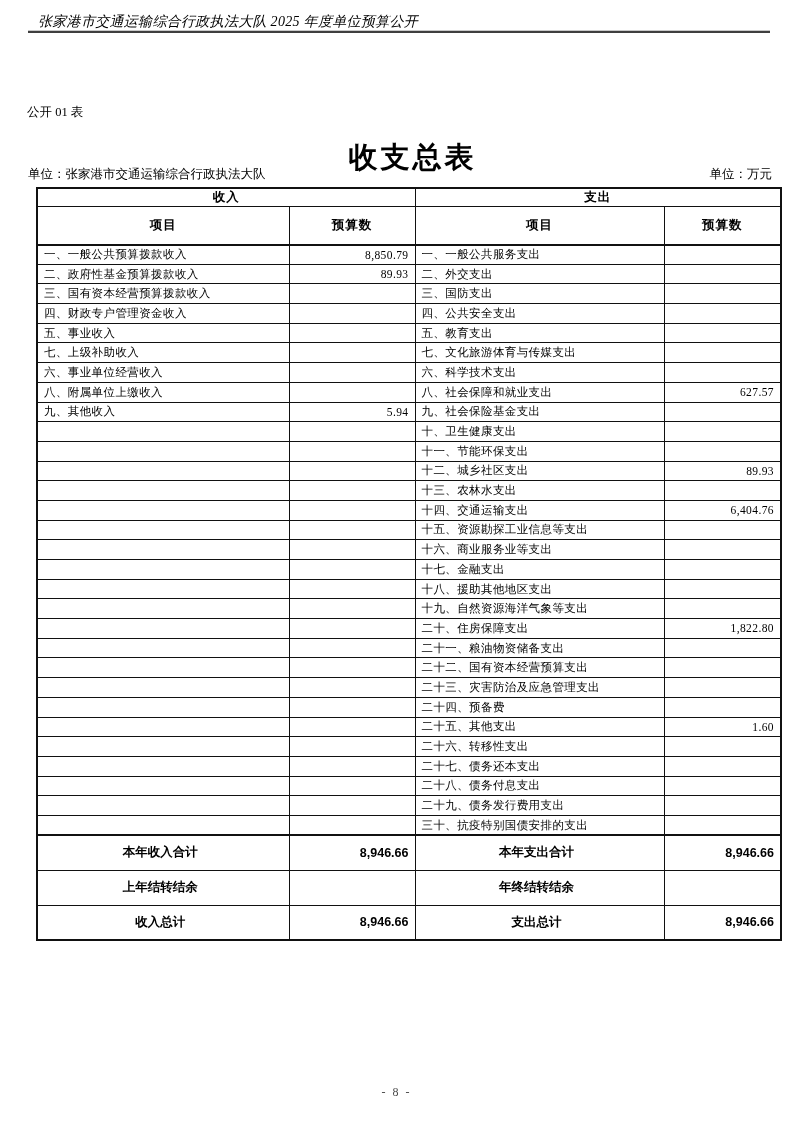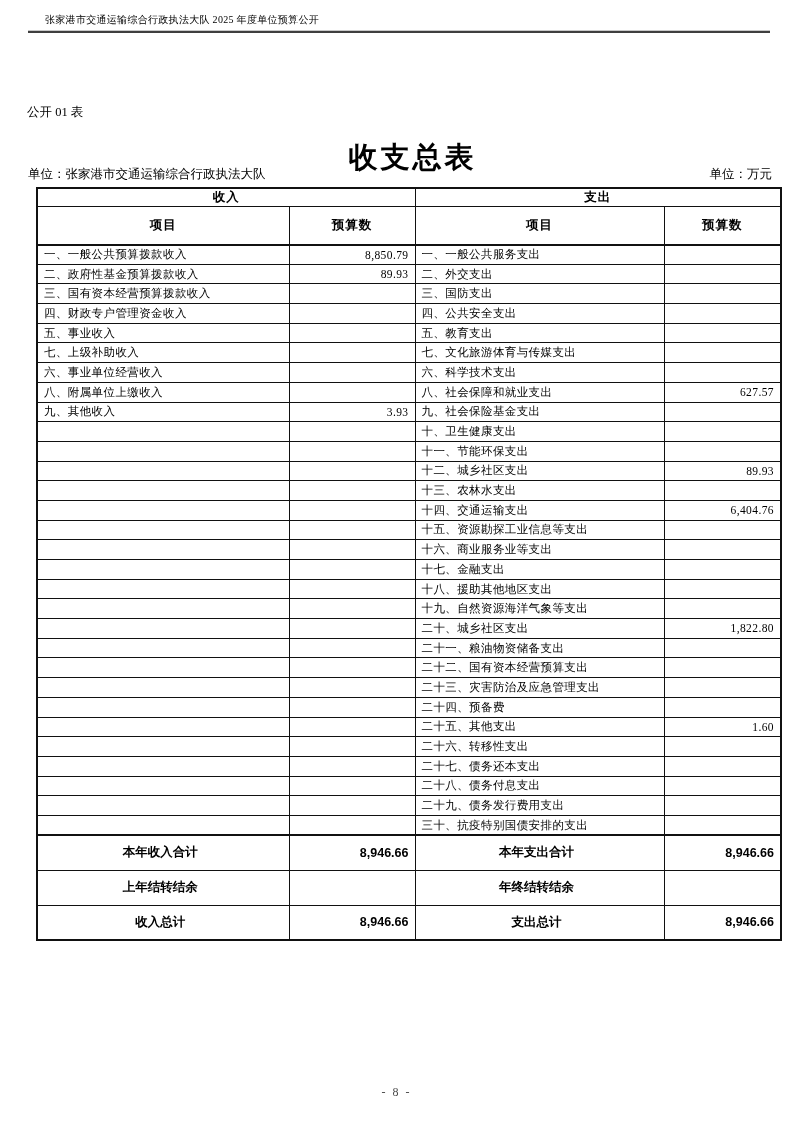--- a/index.html
+++ b/index.html
@@ -8,25 +8,26 @@
     width: 793px;
     height: 1122px;
     background: #ffffff;
     position: relative;
     font-family: "Liberation Serif", "DejaVu Serif", serif;
     color: #000;
     overflow: hidden;
   }
   .doc-header {
     position: absolute;
-    left: 45px;
+    left: 38px;
     top: 13px;
-    font-size: 10px;
+    font-size: 14px;
     letter-spacing: 0.3px;
     white-space: nowrap;
+    font-style: italic;
   }
   .header-rule {
     position: absolute;
     left: 28px;
     top: 30px;
     width: 742px;
     height: 2.5px;
     background: #3f3f3f;
     border-top: 1px solid #c9c9c9;
   }
@@ -194,21 +195,21 @@
         <td class="value">&nbsp;</td>
       </tr>
       <tr>
         <td class="item">八、附属单位上缴收入</td>
         <td class="value">&nbsp;</td>
         <td class="item sep">八、社会保障和就业支出</td>
         <td class="value">627.57</td>
       </tr>
       <tr>
         <td class="item">九、其他收入</td>
-        <td class="value">3.93</td>
+        <td class="value">5.94</td>
         <td class="item sep">九、社会保险基金支出</td>
         <td class="value">&nbsp;</td>
       </tr>
       <tr>
         <td class="item">&nbsp;</td>
         <td class="value">&nbsp;</td>
         <td class="item sep">十、卫生健康支出</td>
         <td class="value">&nbsp;</td>
       </tr>
       <tr>
@@ -261,21 +262,21 @@
       </tr>
       <tr>
         <td class="item">&nbsp;</td>
         <td class="value">&nbsp;</td>
         <td class="item sep">十九、自然资源海洋气象等支出</td>
         <td class="value">&nbsp;</td>
       </tr>
       <tr>
         <td class="item">&nbsp;</td>
         <td class="value">&nbsp;</td>
-        <td class="item sep">二十、城乡社区支出</td>
+        <td class="item sep">二十、住房保障支出</td>
         <td class="value">1,822.80</td>
       </tr>
       <tr>
         <td class="item">&nbsp;</td>
         <td class="value">&nbsp;</td>
         <td class="item sep">二十一、粮油物资储备支出</td>
         <td class="value">&nbsp;</td>
       </tr>
       <tr>
         <td class="item">&nbsp;</td>

